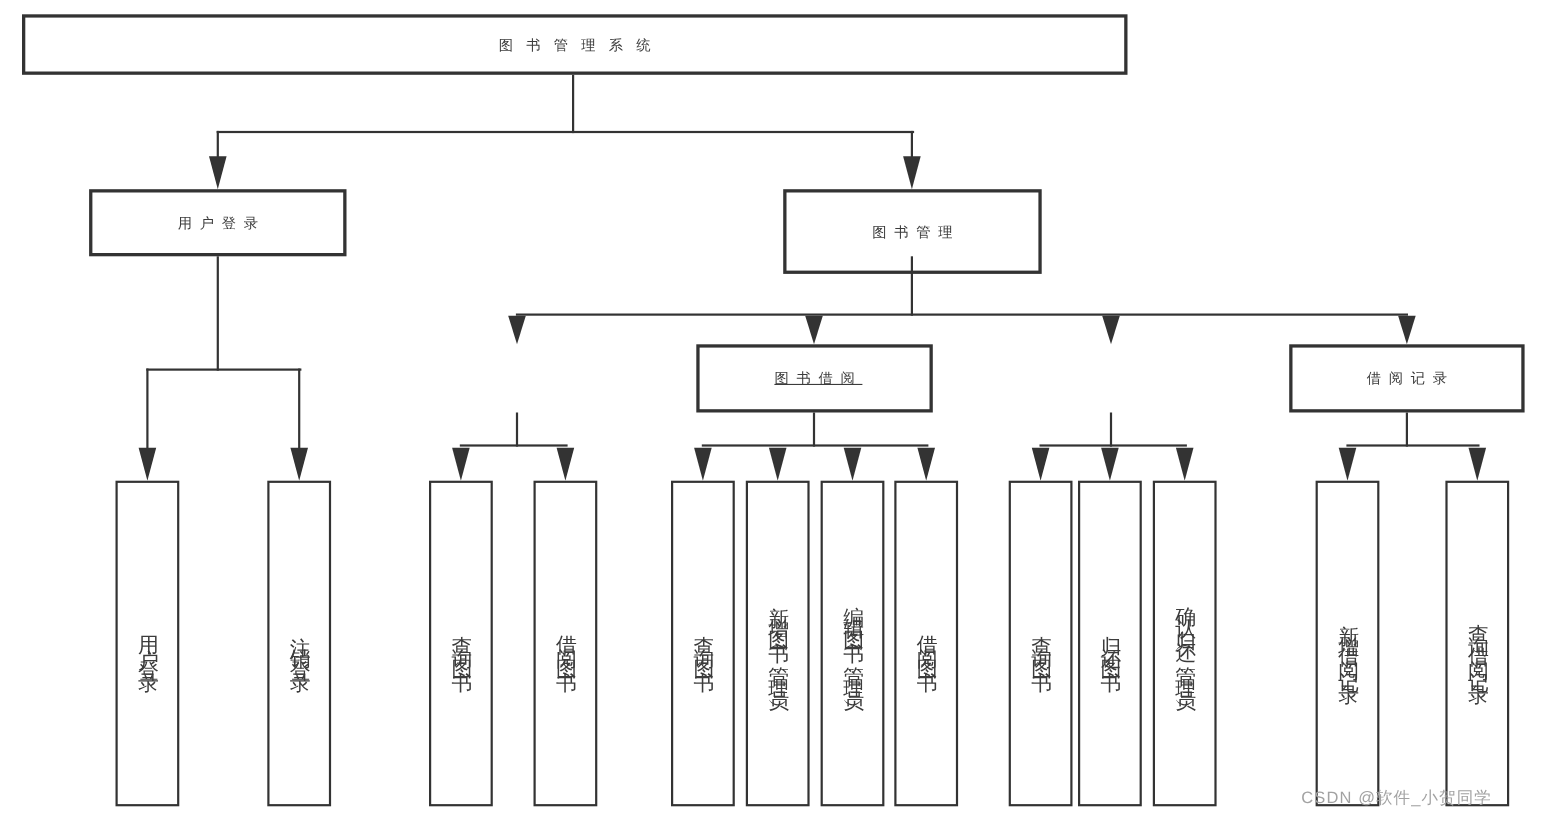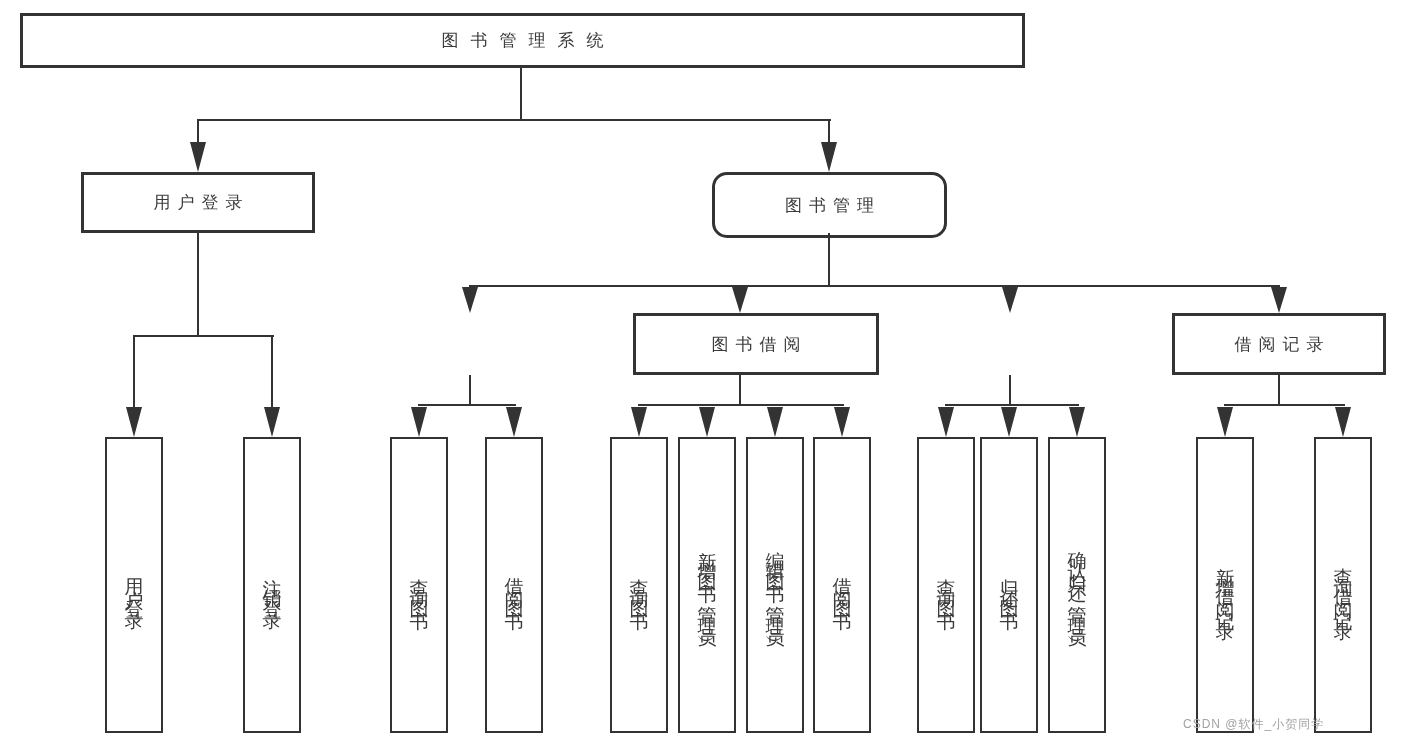--- a/index.html
+++ b/index.html
@@ -21,21 +21,21 @@
     position:absolute;
     box-sizing:border-box;
     border:3px solid var(--line);
     background:#ffffff;
     display:flex;
     align-items:center;
     justify-content:center;
   }
   .leaf{border-width:2.5px;}
   .htext{
-    font-size:17px;
+    font-size:13px;
     letter-spacing:7px;
     text-indent:7px;
     white-space:nowrap;
     color:var(--text);
   }
   .htext.wide{letter-spacing:12px;text-indent:12px;}
   .vtext{
     writing-mode:vertical-rl;
     text-orientation:mixed;
     font-size:19px;
@@ -51,21 +51,21 @@
     position:absolute;
     width:0;height:0;
     border-left:8px solid transparent;
     border-right:8px solid transparent;
     border-top:30px solid var(--line);
   }
   .arrow.a26{border-top-width:26px;}
   .watermark{
     position:absolute;
     left:1183px;top:716px;
-    font-size:12px;
+    font-size:15px;
     color:var(--watermark);
     letter-spacing:1px;
     white-space:nowrap;
   }
 </style>
 </head>
 <body>
 
 <div class="canvas">
 
@@ -76,39 +76,39 @@
   <div class="line" style="left:520px;top:68px;width:2px;height:53px;"></div>
   <div class="line" style="left:197px;top:119px;width:634px;height:2px;"></div>
   <div class="line" style="left:197px;top:119px;width:2px;height:25px;"></div>
   <div class="line" style="left:828px;top:119px;width:2px;height:25px;"></div>
   <div class="arrow" style="left:190px;top:142px;"></div>
   <div class="arrow" style="left:821px;top:142px;"></div>
 
   <div class="box" style="left:81px;top:172px;width:234px;height:61px;">
     <span class="htext">用户登录</span>
   </div>
-  <div class="box" style="left:712px;top:172px;width:235px;height:66px;border-radius:15px;">
+  <div class="box" style="left:712px;top:172px;width:235px;height:77px;">
     <span class="htext">图书管理</span>
   </div>
 
   <div class="line" style="left:197px;top:233px;width:2px;height:104px;"></div>
   <div class="line" style="left:133px;top:335px;width:141px;height:2px;"></div>
   <div class="line" style="left:133px;top:335px;width:2px;height:74px;"></div>
   <div class="line" style="left:271px;top:335px;width:2px;height:74px;"></div>
   <div class="arrow" style="left:126px;top:407px;"></div>
   <div class="arrow" style="left:264px;top:407px;"></div>
 
   <div class="line" style="left:828px;top:233px;width:2px;height:54px;"></div>
   <div class="line" style="left:469px;top:285px;width:811px;height:2px;"></div>
   <div class="arrow a26" style="left:462px;top:287px;"></div>
   <div class="arrow a26" style="left:732px;top:287px;"></div>
   <div class="arrow a26" style="left:1002px;top:287px;"></div>
   <div class="arrow a26" style="left:1271px;top:287px;"></div>
 
-  <div class="box" style="left:633px;top:313px;width:246px;height:62px;">
+  <div class="box" style="left:633px;top:313px;width:215px;height:62px;text-decoration:underline;">
     <span class="htext">图书借阅</span>
   </div>
   <div class="box" style="left:1172px;top:313px;width:214px;height:62px;">
     <span class="htext">借阅记录</span>
   </div>
 
   <div class="line" style="left:469px;top:375px;width:2px;height:31px;"></div>
   <div class="line" style="left:418px;top:404px;width:98px;height:2px;"></div>
   <div class="arrow" style="left:411px;top:407px;"></div>
   <div class="arrow" style="left:506px;top:407px;"></div>

